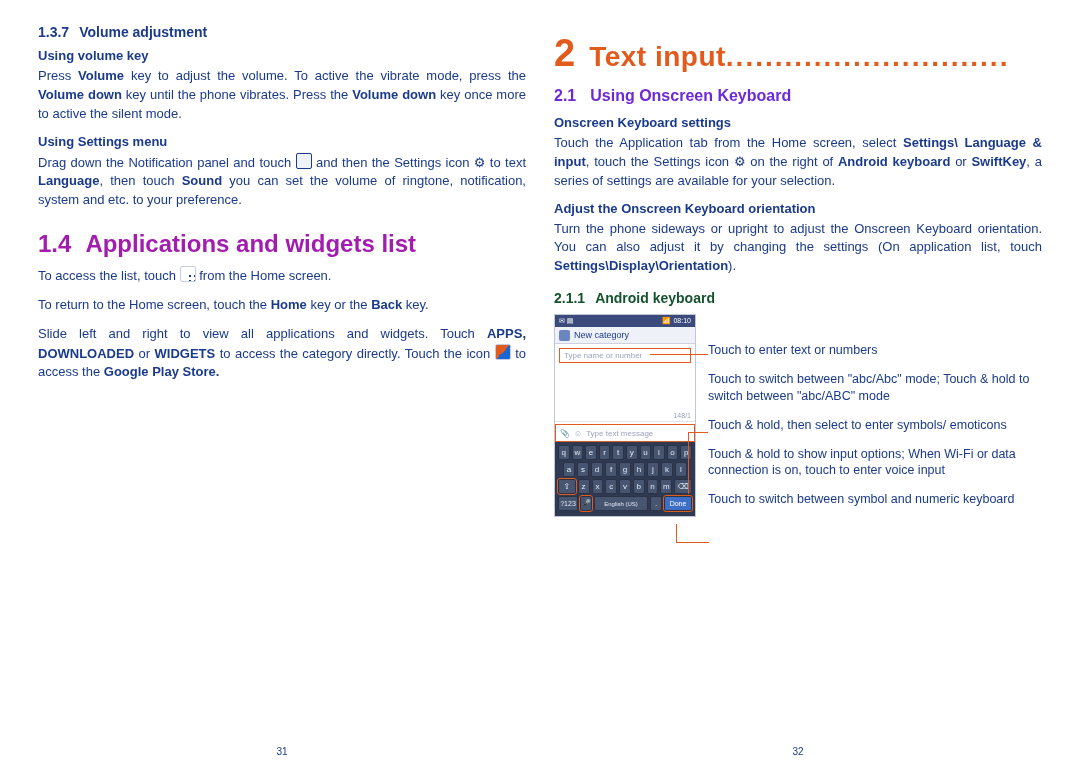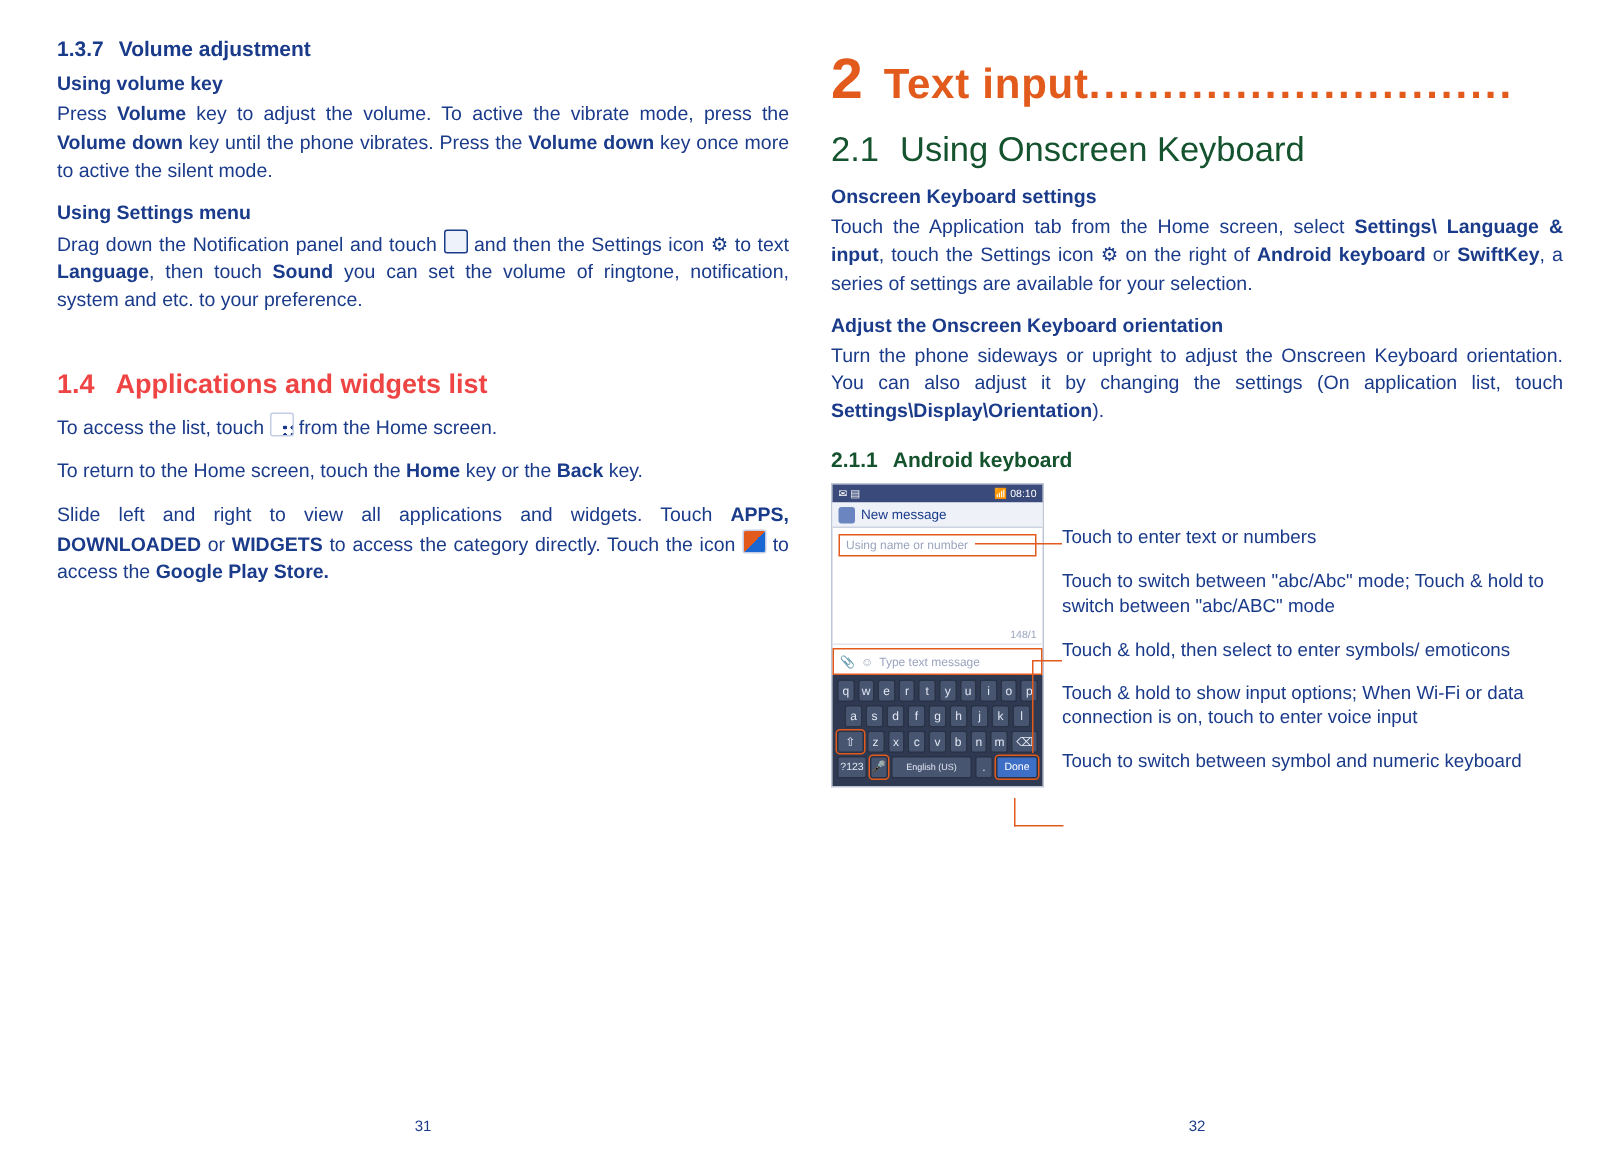--- a/index.html
+++ b/index.html
@@ -30,29 +30,29 @@
   .bold-small { font-size: 13px; font-weight: bold; color:#1a3a8a; margin: 8px 0 4px 0; }
   .body-txt {
     font-size: 13px;
     line-height: 1.45;
     color:#1a3a8a;
     text-align: justify;
     margin: 0 0 10px 0;
   }
   .body-txt b { font-weight: bold; }
 
-  .h-14 { font-size: 18px; font-weight: bold; color:#ef4444; margin: 36px 0 8px 0; }
+  .h-14 { font-size: 24px; font-weight: bold; color:#a21caf; margin: 20px 0 8px 0; }
   .h-14 .num { margin-right: 14px; }
 
   .chapter-row { display:flex; align-items: baseline; margin: 10px 0 14px 0; }
   .chapter-num { color:#e25a1c; font-size: 38px; font-weight: bold; margin-right: 14px; line-height:1; }
   .chapter-title { color:#e25a1c; font-size: 28px; font-weight: bold; letter-spacing:.5px; flex:1; }
   .chapter-dots { color:#e25a1c; font-size: 28px; font-weight:bold; letter-spacing:2px; }
 
-  .h-21 { font-size: 23px; font-weight: normal; color:#14532d; margin: 14px 0 10px 0; }
+  .h-21 { font-size: 16px; font-weight: bold; color:#6d28d9; margin: 14px 0 10px 0; }
   .h-21 .num { margin-right: 14px; }
   .h-211 { font-size: 14px; font-weight: bold; color:#14532d; margin: 14px 0 8px 0; }
   .h-211 .num { margin-right: 10px; }
 
   .page-num { position:absolute; bottom:0; left:0; right:0; text-align:center; font-size:10px; color:#1a3a8a; }
 
   .inline-icon {
     display:inline-block; width:14px; height:14px; vertical-align:-2px;
     border:1px solid #1a3a8a; border-radius:2px; background:#eef2fb;
   }
@@ -168,23 +168,23 @@
 
     <div class="phone-area leader">
 
       <div class="phone">
         <div class="statusbar">
           <span>✉ ▤</span>
           <span>📶 <span>08:10</span></span>
         </div>
         <div class="toprow">
           <span class="newmsg-icon"></span>
-          <span>New message</span>
-        </div>
-        <div class="ph-input">Using name or number</div>
+          <span>New category</span>
+        </div>
+        <div class="ph-input">Type name or number</div>
         <div class="msg-body">
             <span class="cnt">148/1</span>
           </div>
         <div class="attach-row">
           <span>📎</span>
           <span>☺</span>
           <span>Type text message</span>
         </div>
         <div class="kb">
           <div class="kb-row" id="kbr1">

